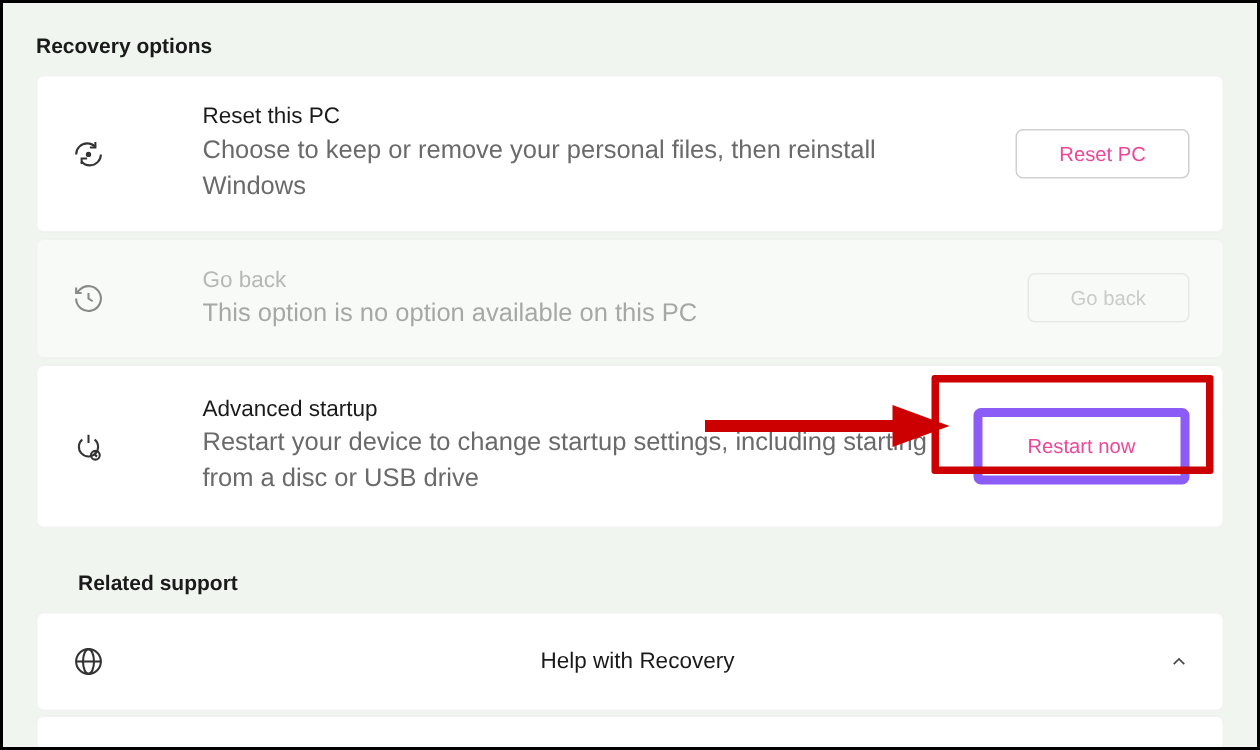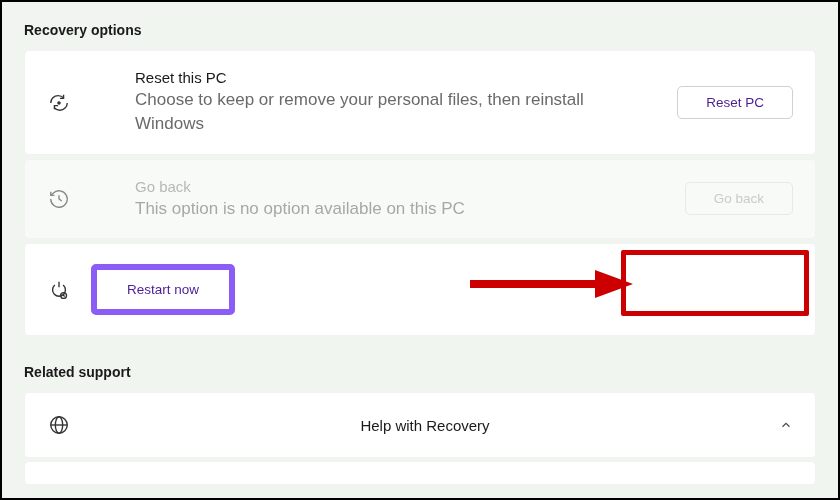--- a/index.html
+++ b/index.html
@@ -52,21 +52,21 @@
       font-size: 17px;
       color: #6a6a6a;
       line-height: 1.4;
     }
     .btn {
       background: #fff;
       border: 1px solid #d0d0d0;
       border-radius: 5px;
       padding: 8px 28px;
       font-size: 13.5px;
-      color: #4c1d95;
+      color: #ec4899;
       cursor: pointer;
       flex-shrink: 0;
       font-family: inherit;
     }
     .btn.disabled {
       color: #aaa;
       border-color: #e0e0e0;
       cursor: default;
     }
     .btn.emphasized {
@@ -76,21 +76,21 @@
     .highlight-box {
       position: absolute;
       border: 5px solid #cc0000;
       border-radius: 2px;
       pointer-events: none;
     }
     .arrow {
       position: absolute;
       pointer-events: none;
     }
-    .section-gap { margin-top: 28px; }
+    .section-gap { margin-top: 28px; margin-left: 28px; }
     .expand-card {
       background: #fff;
       border-radius: 5px;
       padding: 20px 22px;
       display: flex;
       align-items: center;
       gap: 22px;
       cursor: pointer;
       border: 1px solid rgba(0,0,0,0.05);
     }
@@ -150,20 +150,24 @@
 
   <div class="card" style="padding-top:20px;padding-bottom:20px;">
     <div class="icon-wrap">
       <svg viewBox="0 0 24 24" fill="none" stroke="currentColor" stroke-width="1.5">
         <path d="M12 3v6"></path>
         <path d="M7.5 6.5a7 7 0 1 0 9 0"></path>
         <circle cx="17" cy="18" r="3.2"></circle>
         <path d="M17 16v2l1.2 1"></path>
       </svg>
     </div>
+    <div class="card-body">
+      <div class="card-title">Advanced startup</div>
+      <div class="card-desc">Restart your device to change startup settings, including starting from a disc or USB drive</div>
+    </div>
     <button class="btn emphasized">Restart now</button>
 
     <div class="highlight-box" style="right:6px; top:6px; width:188px; height:66px;"></div>
 
     <svg class="arrow" style="left:440px; top:20px; width:170px; height:40px;" viewBox="0 0 170 40">
       <line x1="5" y1="20" x2="135" y2="20" stroke="#cc0000" stroke-width="8"></line>
       <polygon points="130,6 168,20 130,34" fill="#cc0000"></polygon>
     </svg>
   </div>
 

